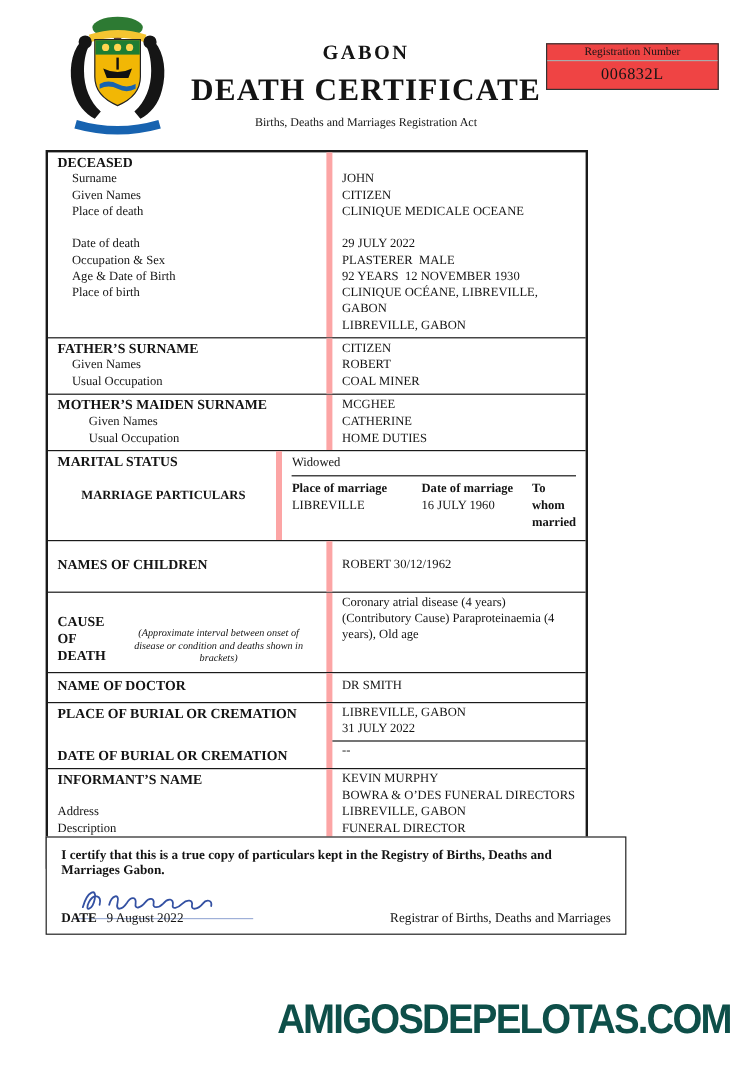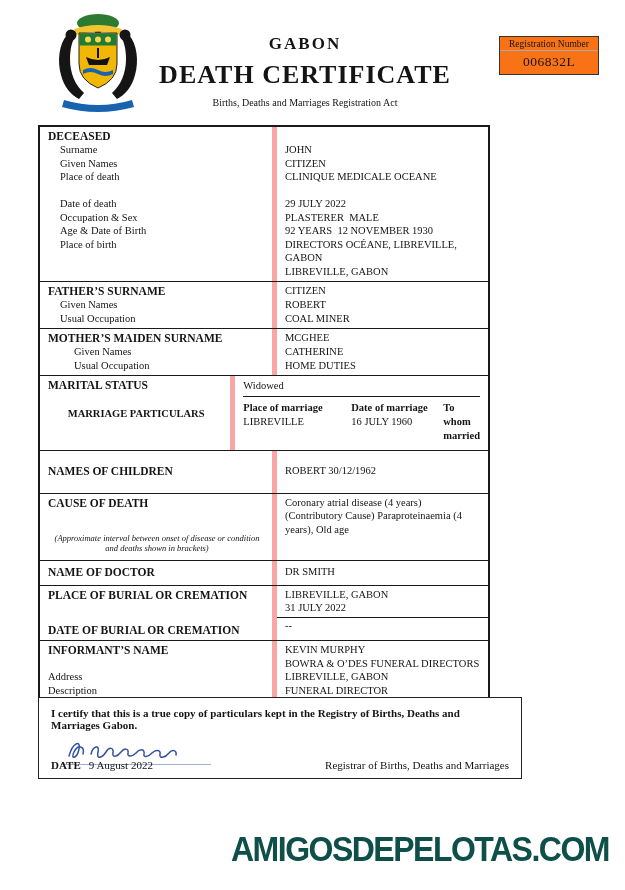--- a/index.html
+++ b/index.html
@@ -11,21 +11,21 @@
   }
   .page { position:absolute; inset:0; background:#fff; overflow:hidden; }
 
   
   .coat { position:absolute; left:56px; top:12px; }
   .title-block { position:absolute; left:140px; top:34px; width:330px; text-align:center; }
   .country { font-size:17px; font-weight:bold; letter-spacing:2px; }
   .cert-title { font-size:26px; font-weight:bold; letter-spacing:1px; margin-top:6px; }
   .act { font-size:10px; margin-top:7px; }
 
-  .regbox { position:absolute; right:26px; top:36px; width:100px; border:1px solid #333; text-align:center; background:#f97316; }
+  .regbox { position:absolute; right:26px; top:36px; width:144px; border:1px solid #333; text-align:center; background:#ef4444; }
   .regbox .reglabel { font-size:9.5px; padding:2px 2px 1px; border-bottom:1px solid #aaa; }
   .regbox .regnum { font-size:13.5px; padding:3px 2px 4px; letter-spacing:0.5px; }
 
   
   .tbl { position:absolute; left:38px; top:125px; width:452px; border:2px solid #1a1a1a; background:#fff; }
   .row { display:flex; border-top:1px solid #1a1a1a; }
   .row:first-child { border-top:none; }
   .lbl { width:232px; padding:2px 6px 3px 8px; }
   .val { flex:1; border-left:5px solid #fca5a5; padding:2px 8px 3px; }
   .h  { font-weight:bold; font-size:11.5px; line-height:14px; }
@@ -39,21 +39,21 @@
   .widowed { border-bottom:1px solid #1a1a1a; padding:1px 0 3px; }
   .mgrid { display:flex; margin-top:4px; padding-bottom:4px; }
   .mcol1 { width:108px; } .mcol2 { width:92px; } .mcol3 { flex:1; }
   .mhead { font-weight:bold; font-size:10.5px; line-height:14px; }
   .mparticulars { text-align:center; font-weight:bold; font-size:10.5px; margin-top:16px; }
 
   
   .row-children .lbl, .row-children .val { display:flex; align-items:center; min-height:42px; }
 
   
-  .row-cause .lbl { display:flex; flex-direction:column; justify-content:space-between; min-height:66px; padding-bottom:6px; }
+  .row-cause .lbl { display:flex; flex-direction:row; justify-content:space-between; min-height:66px; padding-bottom:6px;align-items:flex-end; }
   .cause-note { font-style:italic; font-size:8.5px; line-height:10.5px; text-align:center; padding:0 6px; }
 
   
   .row-doctor .lbl, .row-doctor .val { min-height:24px; display:flex; align-items:center; }
 
   
   .row-burial .lbl { display:flex; flex-direction:column; justify-content:center; gap:21px; min-height:40px; }
   .row-burial .val { padding:0; }
   .burial-place { padding:2px 8px 2px; border-bottom:1px solid #1a1a1a; }
   .burial-date { padding:1px 8px 2px; }
@@ -131,21 +131,21 @@
       </div>
       <div class="val">
         <div class="spacer"></div>
         <div class="line">JOHN</div>
         <div class="line">CITIZEN</div>
         <div class="line">CLINIQUE MEDICALE OCEANE</div>
         <div class="gap"></div>
         <div class="line">29 JULY 2022</div>
         <div class="line">PLASTERER &nbsp;MALE</div>
         <div class="line">92 YEARS &nbsp;12 NOVEMBER 1930</div>
-        <div class="line">DIRECTORS OCÉANE, LIBREVILLE, GABON</div>
+        <div class="line">CLINIQUE OCÉANE, LIBREVILLE, GABON</div>
         <div class="line">LIBREVILLE, GABON</div>
       </div>
     </div>
 
     <div class="row">
       <div class="lbl">
         <div class="h">FATHER’S SURNAME</div>
         <div class="sub">Given Names</div>
         <div class="sub">Usual Occupation</div>
       </div>

